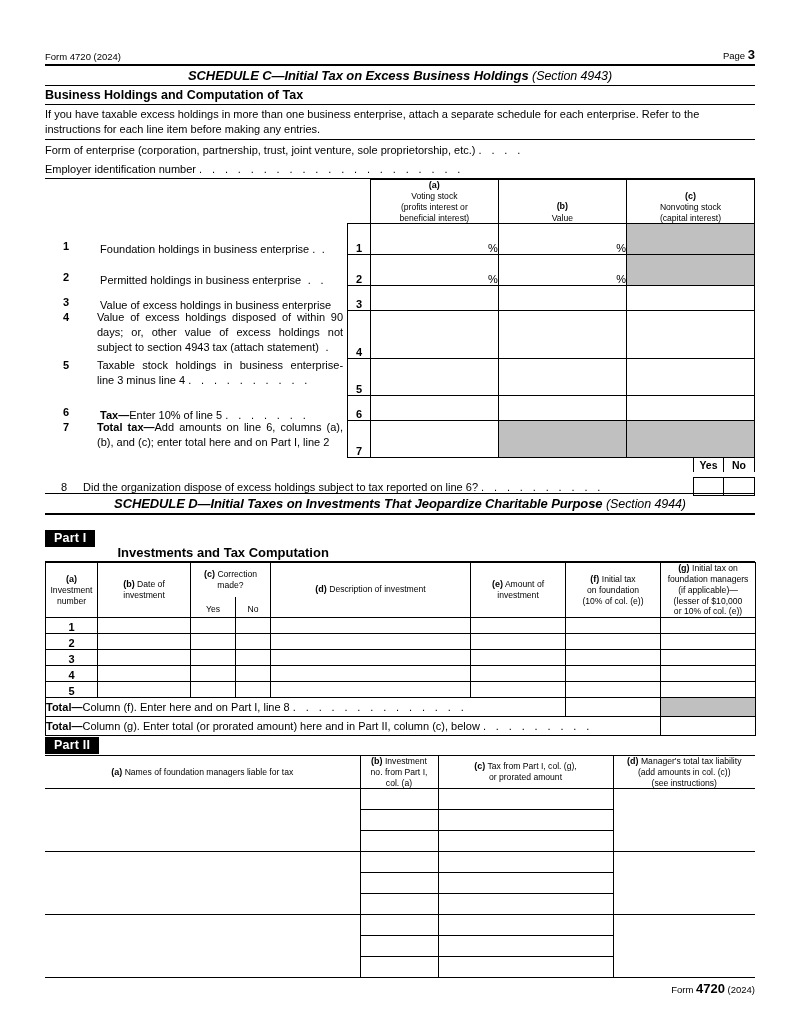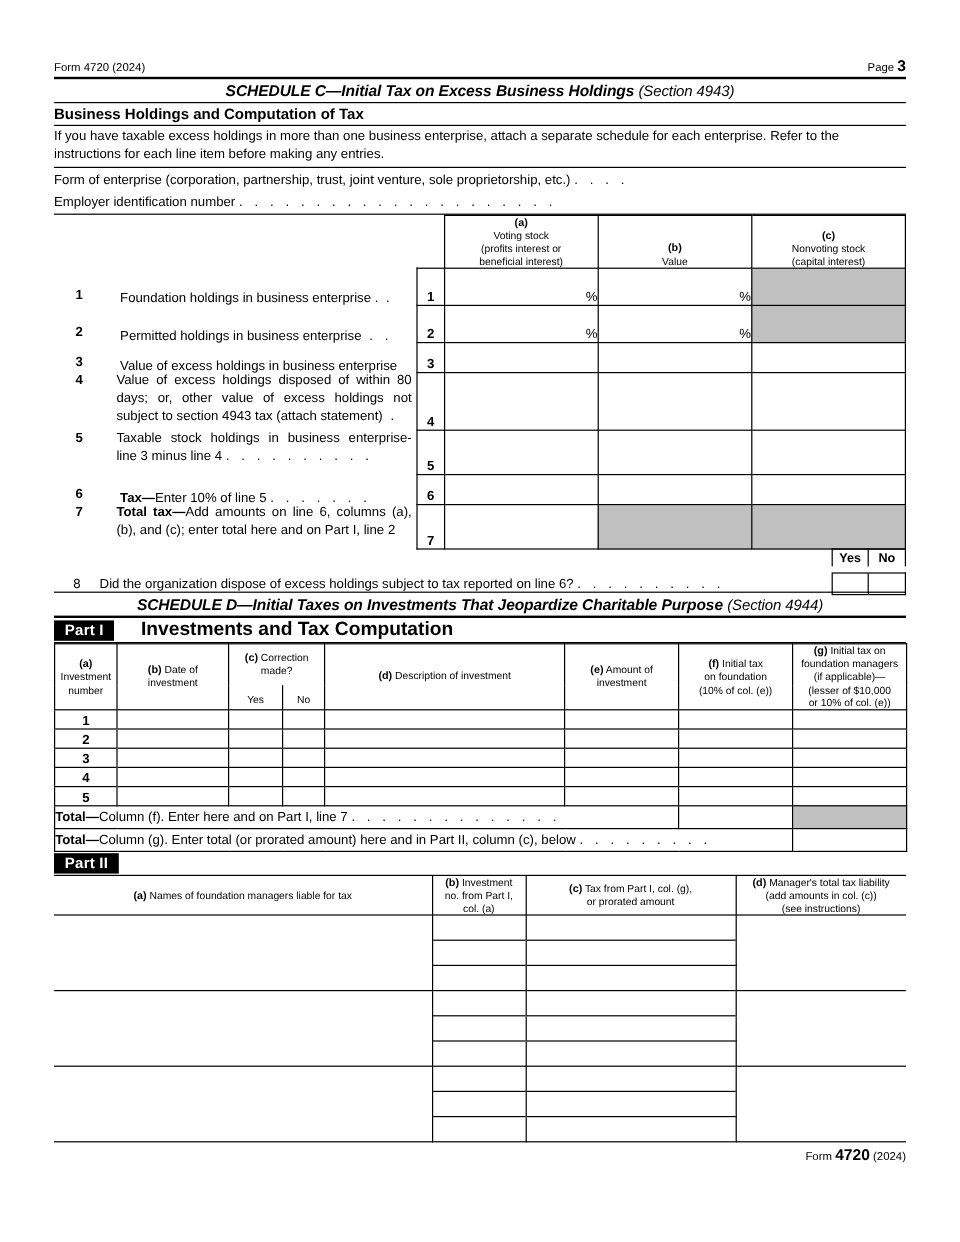--- a/index.html
+++ b/index.html
@@ -65,21 +65,21 @@
   .yncell+.yncell{border-left:none;}
 
   .q8{display:flex;font-size:11px;padding-top:3px;}
   .q8 .n{width:38px;padding-left:16px;box-sizing:border-box;font-weight:normal;}
   .q8b{font-size:11px;padding:1px 0 2px 38px;}
 
   
   .partbar{display:flex;align-items:center;padding:1px 0 1px;}
   .partbox{background:#000;color:#fff;font-weight:bold;font-size:12.5px;
            padding:1px 9px 2px;letter-spacing:.2px;}
-  .parttitle{font-weight:bold;font-size:16px;padding-left:22px;}
+  .parttitle{font-weight:bold;font-size:13px;padding-left:22px;margin-top:29px;}
 
   
   .partI{width:710px;table-layout:fixed;font-size:11px;}
   .partI td,.partI th{border:1px solid #000;padding:0;}
   .ph{text-align:center;font-size:8.6px;line-height:1.24;padding:3px 2px;
       vertical-align:middle;font-weight:normal;}
   .ph b{font-size:9px;}
   .rowno{text-align:center;font-weight:bold;font-size:11px;height:15px;
          vertical-align:bottom;padding-bottom:1px;}
   .dashed-b{border-bottom:1px dashed #555 !important;}
@@ -189,21 +189,21 @@
       <td></td>
       <td></td>
       <td></td>
     </tr>
 
     <tr style="height:48px">
       <td class="desc" style="vertical-align:top;padding-top:0">
         <div style="display:flex">
           <span class="lnum" style="width:34px;text-align:left;padding-left:18px;flex:none">4</span>
           <span style="flex:1">
-            <span class="desc jt" style="display:block">Value of excess holdings disposed of within 80</span>
+            <span class="desc jt" style="display:block">Value of excess holdings disposed of within 90</span>
             <span class="desc jt" style="display:block">days; or, other value of excess holdings not</span>
             <span class="desc" style="display:block"><span>subject to section 4943 tax (attach statement)</span><span class="dots">  .</span></span>
           </span>
         </div>
       </td>
       <td class="nbox">4</td>
       <td></td>
       <td></td>
       <td></td>
     </tr>
@@ -385,21 +385,21 @@
       <td></td>
       <td></td>
       <td></td>
       <td></td>
       <td></td>
       <td></td>
     </tr>
 
     <tr class="totrow">
       <td class="totlabel" colspan="6">
-        <b>Total—</b><span>Column (f). Enter here and on Part I, line 7</span>
+        <b>Total—</b><span>Column (f). Enter here and on Part I, line 8</span>
         <span class="dots">. . . . . . . . . . . . . .</span>
       </td>
       <td></td>
       <td class="shade"></td>
     </tr>
     <tr class="totrow">
       <td class="totlabel" colspan="7">
         <b>Total—</b><span>Column (g). Enter total (or prorated amount) here and in Part II, column (c), below</span>
         <span class="dots">. . . . . . . . .</span>
       </td>

